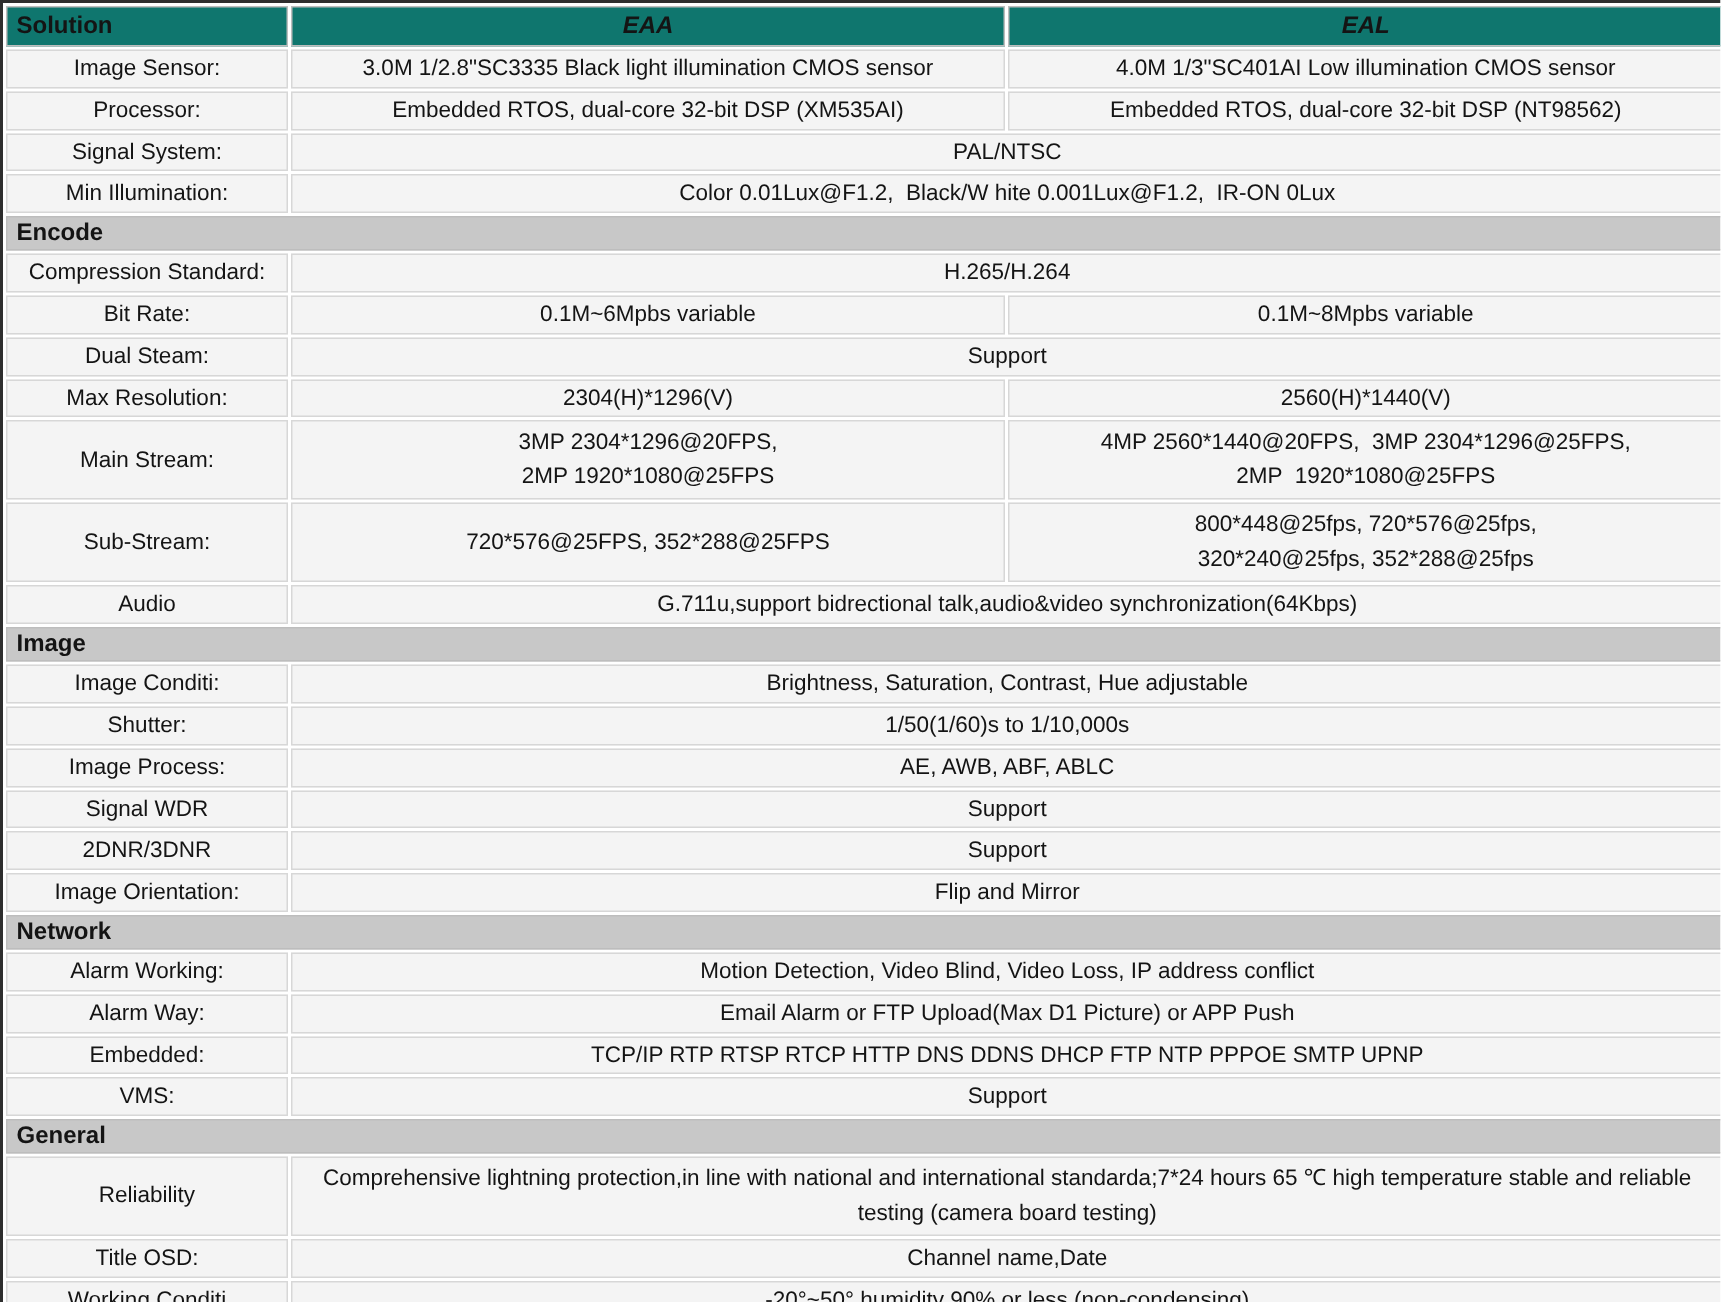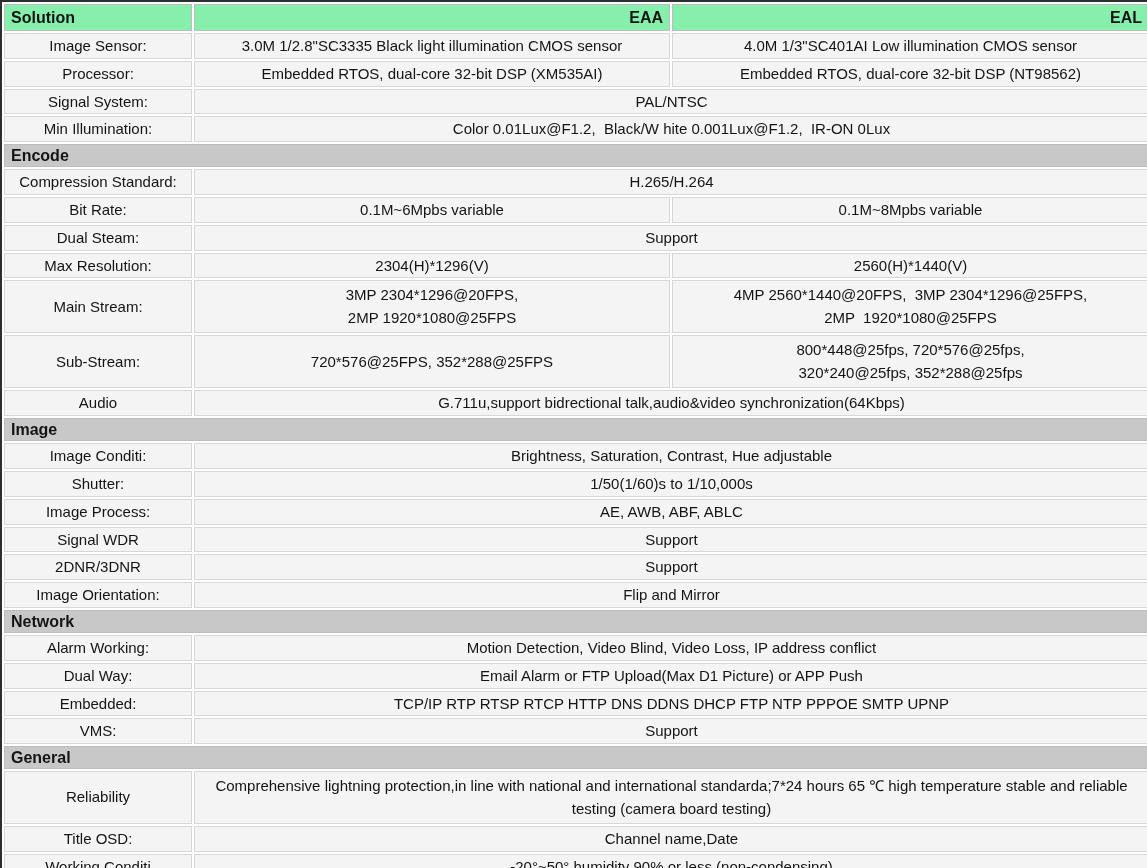--- a/index.html
+++ b/index.html
@@ -20,25 +20,25 @@
     box-sizing:border-box;
     border:1px solid #d7d7d7;
     background:#f4f4f4;
     font-size:15px; font-weight:normal;
     color:#141414;
     padding:1px 6px;
     line-height:1.45;
     overflow:hidden;
   }
   th.hdr {
-    background:#86efac; border-color:#bdbdbd;
+    background:#0f766e; border-color:#bdbdbd;
     font-weight:bold; font-size:16px; height:22px;
   }
   th.hdr-label { text-align:left; }
-  th.hdr-col   { text-align:right; }
+  th.hdr-col   { text-align:center;font-style:italic; }
   td.section {
     background:#c8c8c8; border-color:#bdbdbd;
     font-weight:bold; font-size:16px;
     text-align:left; height:20px; line-height:1.2;
   }
   td.label { text-align:center;  height:23px; }
   td.value { text-align:center; height:23px; white-space:pre-wrap; }
   tr.tall td { height:auto; padding-top:3px; padding-bottom:3px; line-height:1.5; }
 </style>
 </head>
@@ -143,21 +143,21 @@
           <td colspan="2" class="value">Flip and Mirror</td>
         </tr>
         <tr>
           <td colspan="3" class="section">Network</td>
         </tr>
         <tr>
           <td class="label">Alarm Working:</td>
           <td colspan="2" class="value">Motion Detection, Video Blind, Video Loss, IP address conflict</td>
         </tr>
         <tr>
-          <td class="label">Dual Way:</td>
+          <td class="label">Alarm Way:</td>
           <td colspan="2" class="value">Email Alarm or FTP Upload(Max D1 Picture) or APP Push</td>
         </tr>
         <tr>
           <td class="label">Embedded:</td>
           <td colspan="2" class="value">TCP/IP RTP RTSP RTCP HTTP DNS DDNS DHCP FTP NTP PPPOE SMTP UPNP</td>
         </tr>
         <tr>
           <td class="label">VMS:</td>
           <td colspan="2" class="value">Support</td>
         </tr>

